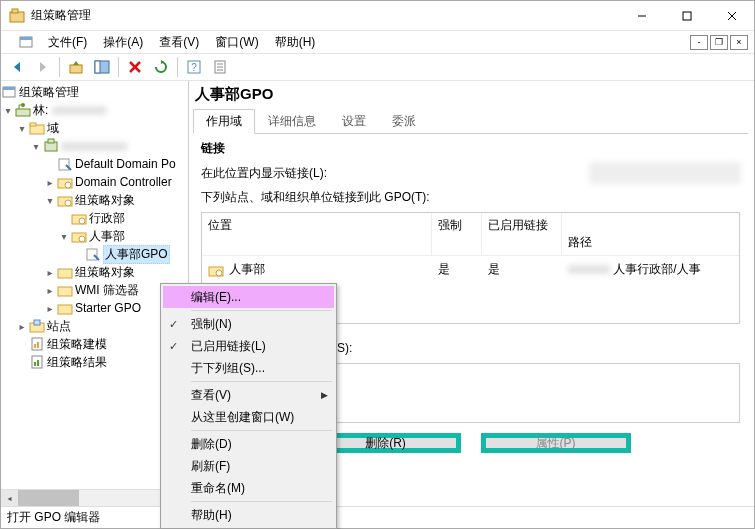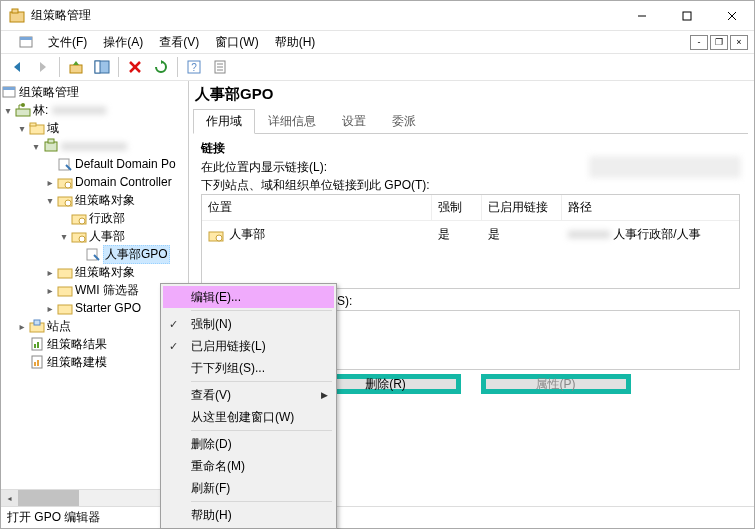--- a/index.html
+++ b/index.html
@@ -37,28 +37,28 @@
 .ticon { width: 16px; height: 16px; display: inline-flex; align-items: center; justify-content: center; margin-right: 2px; }
 .tnode.sel .lbl { background: #cce8ff; border: 1px dotted #99d1ff; padding: 0 1px; }
 .indent { display: inline-block; }
 
 
 .right { flex: 1; display: flex; flex-direction: column; padding: 2px 6px 6px 4px; min-width: 0; }
 .rtitle { font-size: 15px; font-weight: bold; padding: 2px 0 4px 2px; }
 .tabs { display: flex; border-bottom: 1px solid #ccc; }
 .tab { padding: 3px 12px; border: 1px solid transparent; position: relative; top: 1px; color: #555; }
 .tab.active { border: 1px solid #ccc; border-bottom: 1px solid #fff; background: #fff; color: #000; }
-.pane { border: 0; padding: 6px 8px; flex: 1; display: flex; flex-direction: column; min-height: 0; }
+.pane { border: 0; padding: 6px 8px; flex: 1; display: flex; flex-direction: column; gap: 6px; min-height: 0; }
 .subhdr { font-weight: bold; }
 .row { display: flex; align-items: center; gap: 8px; }
 .blurbox { width: 150px; height: 20px; background: #eee; filter: blur(3px); border: 1px solid #ddd; }
 .tablewrap { border: 1px solid #ccc; }
 .thead { display: flex; background: #fff; border-bottom: 1px solid #eee; }
 .thead div { padding: 4px 6px; border-right: 1px solid #eee; }
-.thead div:last-child { border-right: 0; flex: 1; }
+.thead div:last-child { border-right: 0; flex: 1; margin-top: 17px; }
 .trow { display: flex; padding: 2px 0; }
 .trow div { padding: 3px 6px; }
 .c1 { width: 230px; } .c2 { width: 50px; } .c3 { width: 80px; } .c4 { flex: 1; }
 .blurtxt { filter: blur(3px); color: #999; }
 .listbox { border: 1px solid #ccc; height: 60px; }
 .btnrow { display: flex; gap: 20px; justify-content: center; margin-top: 4px; }
 .btn { width: 150px; height: 20px; border: 5px solid #14b8a6; background: #e1e1e1; display: flex; align-items: center; justify-content: center; }
 .btn.disabled { color: #888; }
 
 
@@ -342,37 +342,37 @@
               </svg>
             </span>
             <span class="lbl">站点</span>
           </div>
 
         <div class="tnode">
             <span class="indent" style="width:28px"></span>
             <span class="ticon">
               <svg width="16" height="16">
                 <rect x="3" y="2" width="10" height="12" fill="#fff" stroke="#888"></rect>
+                <rect x="5" y="8" width="2" height="4" fill="#e8a33d"></rect>
+                <rect x="8" y="6" width="2" height="6" fill="#e8a33d"></rect>
+              </svg>
+            </span>
+            <span class="lbl">组策略建模</span>
+          </div>
+
+        <div class="tnode">
+            <span class="indent" style="width:28px"></span>
+            <span class="ticon">
+              <svg width="16" height="16">
+                <rect x="3" y="2" width="10" height="12" fill="#fff" stroke="#888"></rect>
                 <rect x="5" y="8" width="2" height="4" fill="#5aa02c"></rect>
                 <rect x="8" y="6" width="2" height="6" fill="#5aa02c"></rect>
               </svg>
             </span>
             <span class="lbl">组策略结果</span>
-          </div>
-
-        <div class="tnode">
-            <span class="indent" style="width:28px"></span>
-            <span class="ticon">
-              <svg width="16" height="16">
-                <rect x="3" y="2" width="10" height="12" fill="#fff" stroke="#888"></rect>
-                <rect x="5" y="8" width="2" height="4" fill="#e8a33d"></rect>
-                <rect x="8" y="6" width="2" height="6" fill="#e8a33d"></rect>
-              </svg>
-            </span>
-            <span class="lbl">组策略建模</span>
           </div>
       </div>
       <div class="hscroll">
         <div class="lbtn">◂</div>
         <div class="track">
             <div class="thumb"></div>
           </div>
         <div class="rbtn">▸</div>
       </div>
     </div>
@@ -450,24 +450,24 @@
         <span class="subarrow">▶</span>
       </div>
     <div class="ctxitem">
         <span>从这里创建窗口(W)</span>
       </div>
     <div class="ctxsep"></div>
     <div class="ctxitem">
         <span>删除(D)</span>
       </div>
     <div class="ctxitem">
+        <span>刷新(F)</span>
+      </div>
+    <div class="ctxitem">
         <span>重命名(M)</span>
       </div>
-    <div class="ctxitem">
-        <span>刷新(F)</span>
-      </div>
     <div class="ctxsep"></div>
     <div class="ctxitem">
         <span>帮助(H)</span>
       </div>
   </div>
 
 </div>
 
 </body></html>

